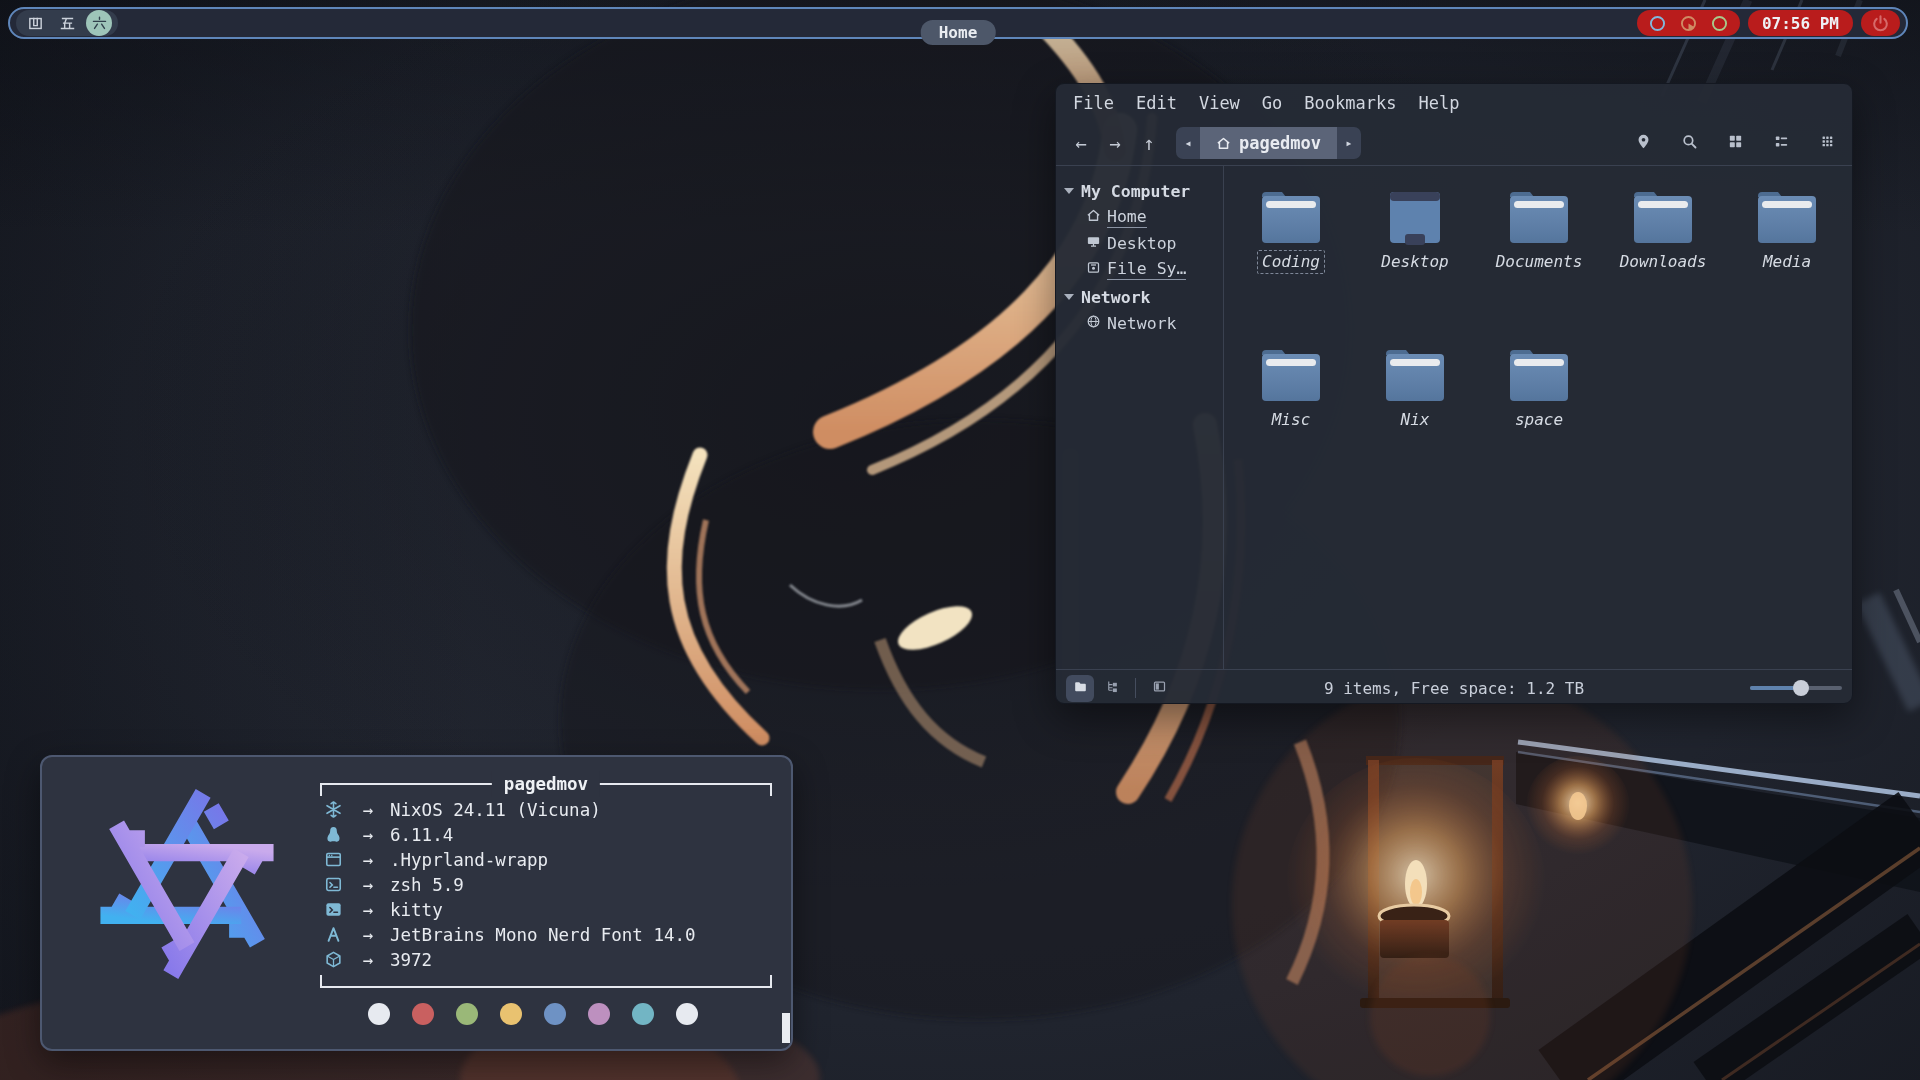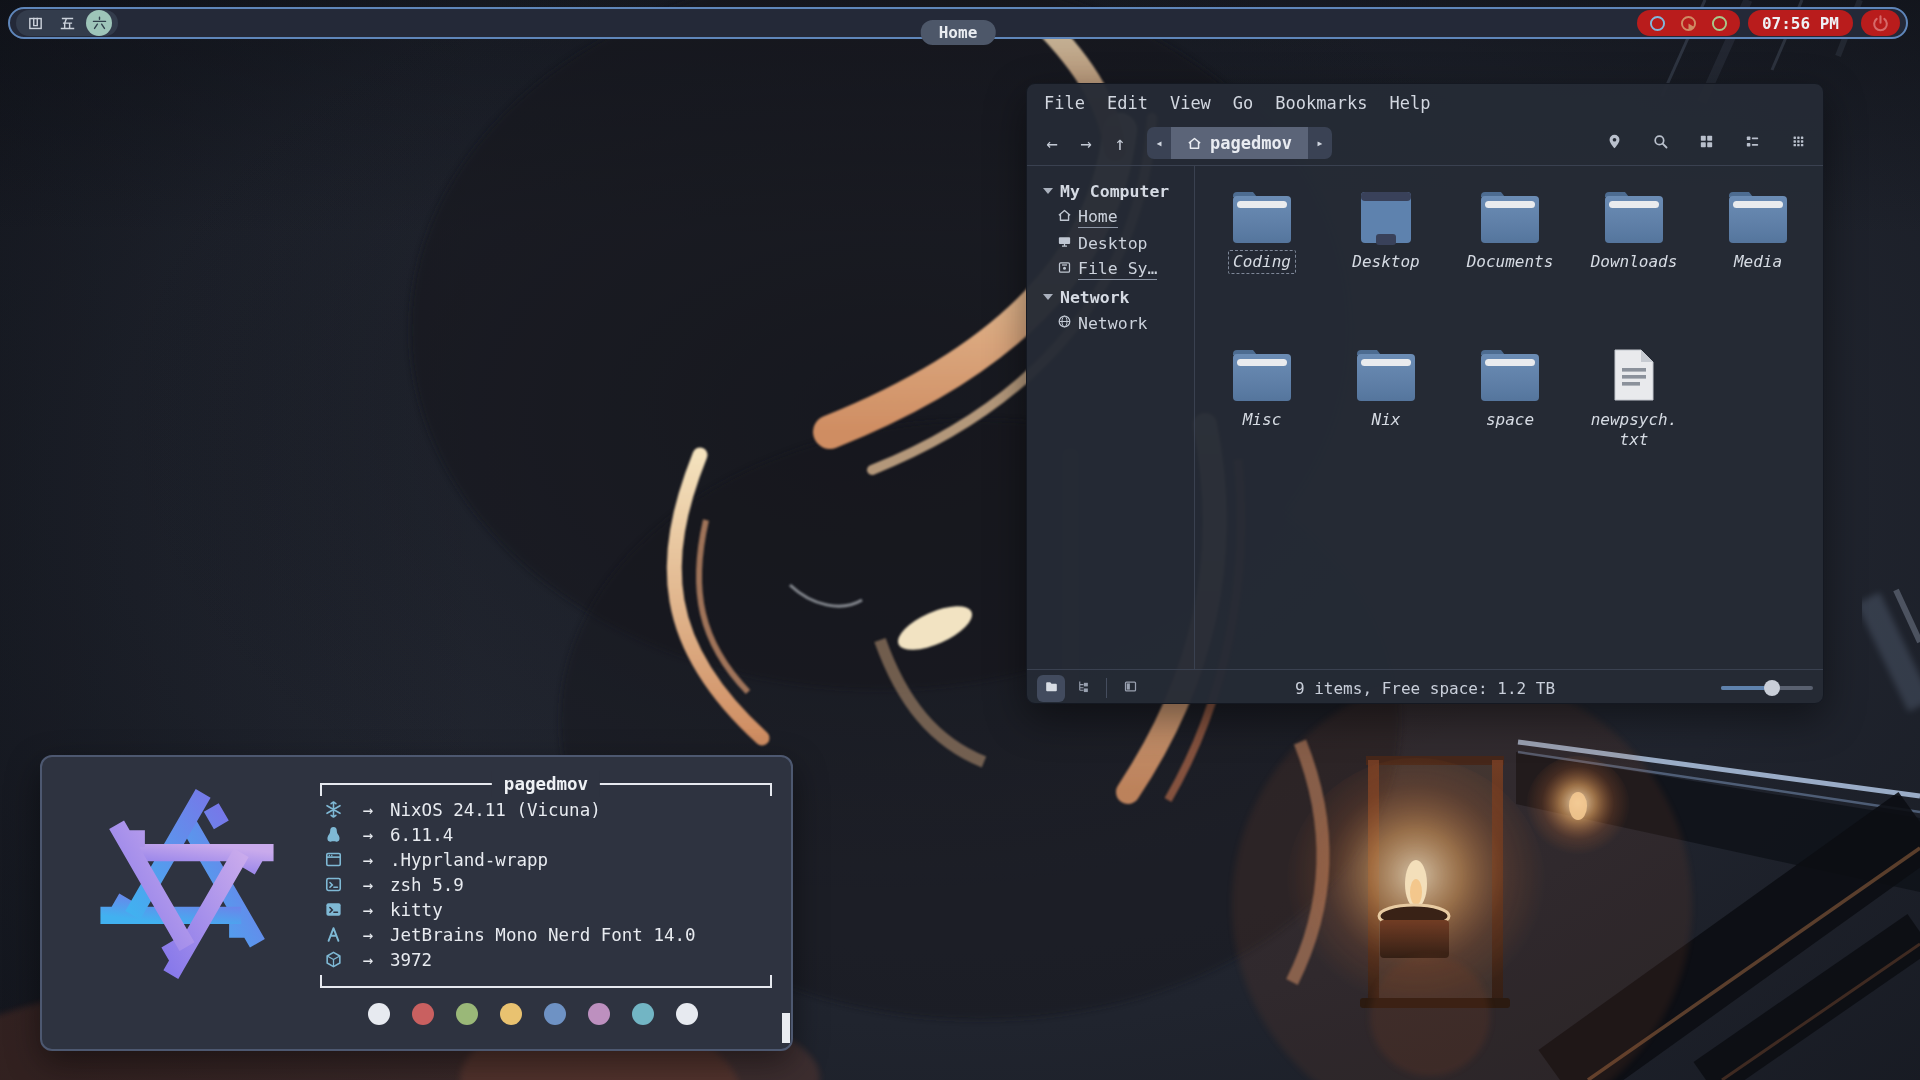--- a/index.html
+++ b/index.html
@@ -35,42 +35,42 @@
     padding:0 18px;font-size:16px;font-weight:bold;}
   .tb-right{display:flex;align-items:center;gap:8px;}
   .pill{background:#b91c1c;border-radius:13px;height:26px;display:flex;align-items:center;padding:0 10px;}
   #tray{gap:10px;}
   #tray svg{width:21px;height:21px;display:block;}
   .clock{color:#eef0f4;font-size:16px;font-weight:bold;padding:0 14px;}
   .power svg{width:19px;height:19px;display:block;}
 
   
   #fm{
-    left:1026px;top:83px;width:798px;height:621px;border-radius:9px;
+    left:1055px;top:83px;width:798px;height:621px;border-radius:9px;
     background:rgba(37,42,53,0.97);box-shadow:0 14px 40px rgba(0,0,0,.45);
     border:1px solid #141821;box-sizing:border-box;color:#ced4de;
   }
   #fm-menubar{display:flex;align-items:center;height:37px;padding-left:6px;font-size:17px;}
   .menu-item{padding:0 11px;height:28px;line-height:28px;border-radius:5px;color:#d2d7e0;}
   #fm-toolbar{display:flex;align-items:center;height:44px;padding:0 8px;border-bottom:1px solid #3a4150;}
   .nav-btn{width:34px;height:30px;display:flex;align-items:center;justify-content:center;
     color:#c3c9d4;font-size:19px;border-radius:6px;}
   .pathbar{display:flex;align-items:center;margin-left:10px;height:32px;}
   .path-chev{width:24px;height:32px;background:#3a4254;display:flex;align-items:center;justify-content:center;color:#cfd5df;font-size:12px;}
   .path-chev.left{border-radius:7px 0 0 7px;}
   .path-chev.right{border-radius:0 7px 7px 0;}
   .path-btn{height:32px;background:#5b6478;color:#e8ebf1;display:flex;align-items:center;gap:8px;
     padding:0 16px;font-size:17px;font-weight:bold;}
   .path-btn svg{width:15px;height:15px;}
   .tool-spacer{flex:1;}
   .view-btn{width:34px;height:30px;display:flex;align-items:center;justify-content:center;border-radius:6px;color:#b9c0cc;}
   .view-btn svg{width:17px;height:17px;}
   #fm-body{display:flex;height:503px;}
   #fm-sidebar{width:167px;padding-top:10px;box-sizing:border-box;font-size:16.5px;}
-  .sb-section{display:flex;align-items:center;gap:7px;height:26px;padding-left:16px;margin-top:2px;color:#d5dae3;font-weight:bold;}
+  .sb-section{display:flex;align-items:center;gap:7px;height:26px;padding-left:8px;margin-top:2px;color:#d5dae3;font-weight:bold;}
   .sb-item{display:flex;align-items:center;gap:6px;height:26px;padding-left:30px;color:#ccd2dc;}
   .sb-tri{width:0;height:0;border-left:5px solid transparent;border-right:5px solid transparent;border-top:6px solid #aab1bd;}
   .sb-item svg,.sb-section svg{width:15px;height:15px;flex:0 0 auto;color:#c0c7d2;}
   .sb-label{white-space:nowrap;}
   .sb-label.underline{border-bottom:1px solid #8a93a3;padding-bottom:1px;}
   .fm-sep{width:1px;background:#3a4150;height:100%;}
   #fm-grid{display:grid;grid-template-columns:repeat(5,124px);grid-auto-rows:158px;
     padding:16px 0 0 5px;align-content:start;font-style:italic;}
   .file{display:flex;flex-direction:column;align-items:center;gap:4px;}
   .file-icon{width:66px;height:64px;display:flex;align-items:flex-end;justify-content:center;}
@@ -505,34 +505,20 @@
   <defs>
                 <linearGradient id="fshade" x1="0" y1="0" x2="0" y2="1">
     <stop offset="0" stop-color="#ffffff" stop-opacity="0.08"></stop>
                   <stop offset="1" stop-color="#000000" stop-opacity="0.10"></stop>
   </linearGradient>
               </defs>
             </svg>
           </div>
           <div class="file-label">space</div>
         </div>
-        <div class="file">
-          <div class="file-icon">
-            <svg width="46" height="58" viewBox="0 0 46 58">
-  <path d="M4 4h26l12 12v38H4z" fill="#e9eaed" stroke="#c2c6cd" stroke-width="1"></path>
-  <path d="M30 4l12 12H30z" fill="#c6cad1"></path>
-  <g fill="#8b919b">
-                <rect x="11" y="22" width="24" height="3.6"></rect>
-                <rect x="11" y="29" width="24" height="3.6"></rect>
-                <rect x="11" y="36" width="18" height="3.6"></rect>
-              </g>
-            </svg>
-          </div>
-          <div class="file-label">newpsych.​txt</div>
-        </div>
       </div>
   </div>
   <div id="fm-status">
     <span id="st-toggles" style="display:flex;gap:4px">
         <div class="st-btn active">
           <span><svg viewBox="0 0 24 24" fill="none">
               <path d="M3.5 6.5a1.5 1.5 0 0 1 1.5-1.5h5l2 2.5h7a1.5 1.5 0 0 1 1.5 1.5v9a1.5 1.5 0 0 1-1.5 1.5H5a1.5 1.5 0 0 1-1.5-1.5z" fill="currentColor"></path>
             </svg></span>
         </div>
         <div class="st-btn">

